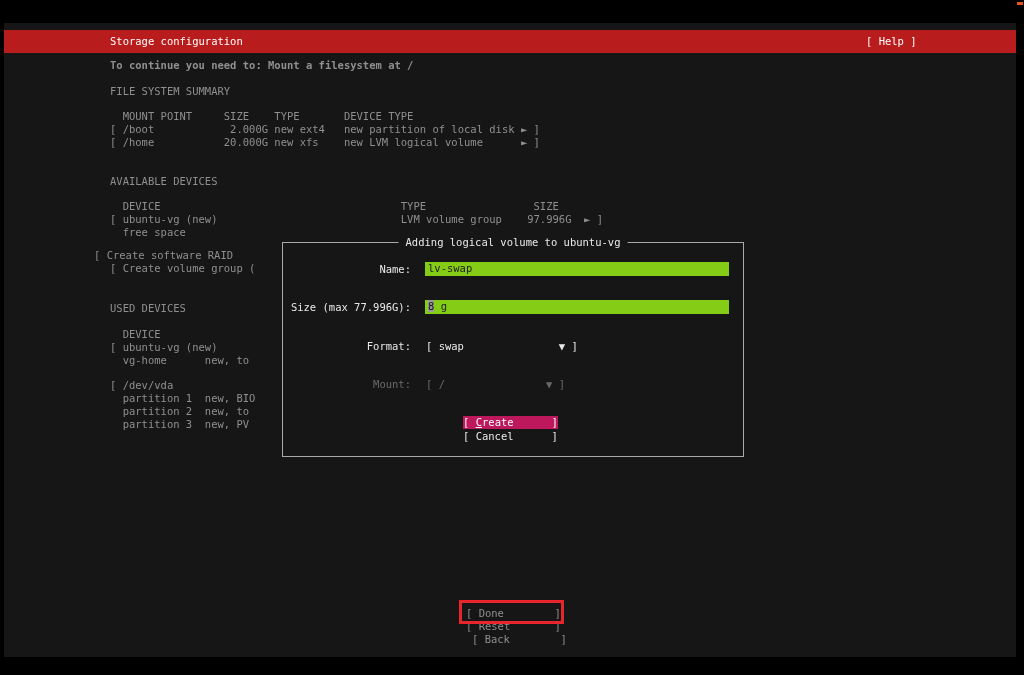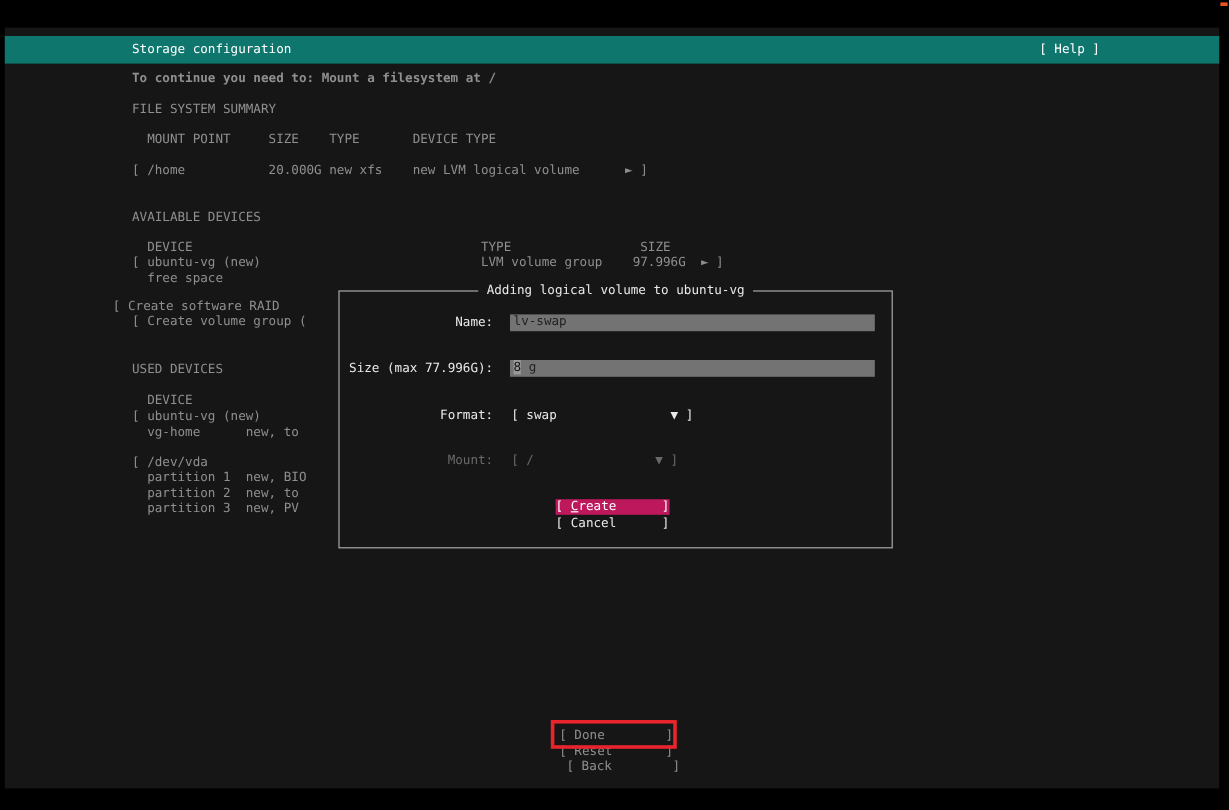--- a/index.html
+++ b/index.html
@@ -9,39 +9,39 @@
     overflow:hidden;
     font-family:"DejaVu Sans Mono", monospace;
     font-size:10.5px; line-height:13px;
   }
   #terminal {
     position:absolute; left:4px; top:23px; width:1012px; height:634px;
     background:#161616;
   }
   #titlebar {
     position:absolute; left:0; top:7px; width:1012px; height:23px;
-    background:#0f766e; color:#ffffff;
+    background:#b91c1c; color:#ffffff;
   }
   #titlebar .bar-text { position:absolute; top:5px; white-space:pre; }
   .line { position:absolute; white-space:pre; }
   .dim  { color:#8f8f8f; }
   .bright { color:#e9e9e9; }
   .dimmer { color:#696969; }
   #dialog {
     position:absolute; left:282px; top:242px; width:462px; height:215px;
     background:#161616; border:1px solid #a9a9a9; z-index:5;
   }
   #dialog-title {
     position:absolute; top:-7px; left:50%; transform:translateX(-50%);
     background:#161616; padding:0 7px; color:#e9e9e9; white-space:pre;
   }
   .dlabel { position:absolute; left:0; width:128px; text-align:right; white-space:pre; }
   .tfield {
     position:absolute; left:142px; width:304px; height:14px;
-    background:#737373; color:#222; white-space:pre; padding-left:3px;
+    background:#84cc16; color:#222; white-space:pre; padding-left:3px;
   }
   .cursor-cell { background:#9a9a9a; color:#111; }
   .dropdown { position:absolute; left:143px; white-space:pre; }
   .btn { position:absolute; white-space:pre; }
   #create-btn { background:#be185d; color:#ffffff; }
   #create-btn u { text-decoration:underline; }
   #red-highlight {
     position:absolute; left:459px; top:600px; width:105px; height:24px;
     border:3px solid #e8252c; z-index:10;
   }
@@ -59,20 +59,21 @@
 
     <div id="titlebar">
       <span class="bar-text" style="left:106px;">Storage configuration</span>
       <span class="bar-text" style="left:862px;">[ Help ]</span>
     </div>
 
     <div class="line dim" style="left:106px; top:36px;font-weight:bold;">To continue you need to: Mount a filesystem at /</div>
 
     <div class="line dim" style="left:106px; top:62px;">FILE SYSTEM SUMMARY</div>
     <div class="line dim" style="left:106px; top:87px;">  MOUNT POINT     SIZE    TYPE       DEVICE TYPE</div>
+    <div class="line dim" style="left:106px; top:100px;">[ /boot            2.000G new ext4   new partition of local disk ► ]</div>
     <div class="line dim" style="left:106px; top:113px;">[ /home           20.000G new xfs    new LVM logical volume      ► ]</div>
 
     <div class="line dim" style="left:106px; top:152px;">AVAILABLE DEVICES</div>
     <div class="line dim" style="left:106px; top:177px;">  DEVICE                                      TYPE                 SIZE</div>
     <div class="line dim" style="left:106px; top:190px;">[ ubuntu-vg (new)                             LVM volume group    97.996G  ► ]</div>
     <div class="line dim" style="left:106px; top:203px;">  free space</div>
     <div class="line dim" style="left:90px; top:226px;">[ Create software RAID</div>
     <div class="line dim" style="left:106px; top:239px;">[ Create volume group (</div>
 
     <div class="line dim" style="left:106px; top:279px;">USED DEVICES</div>

